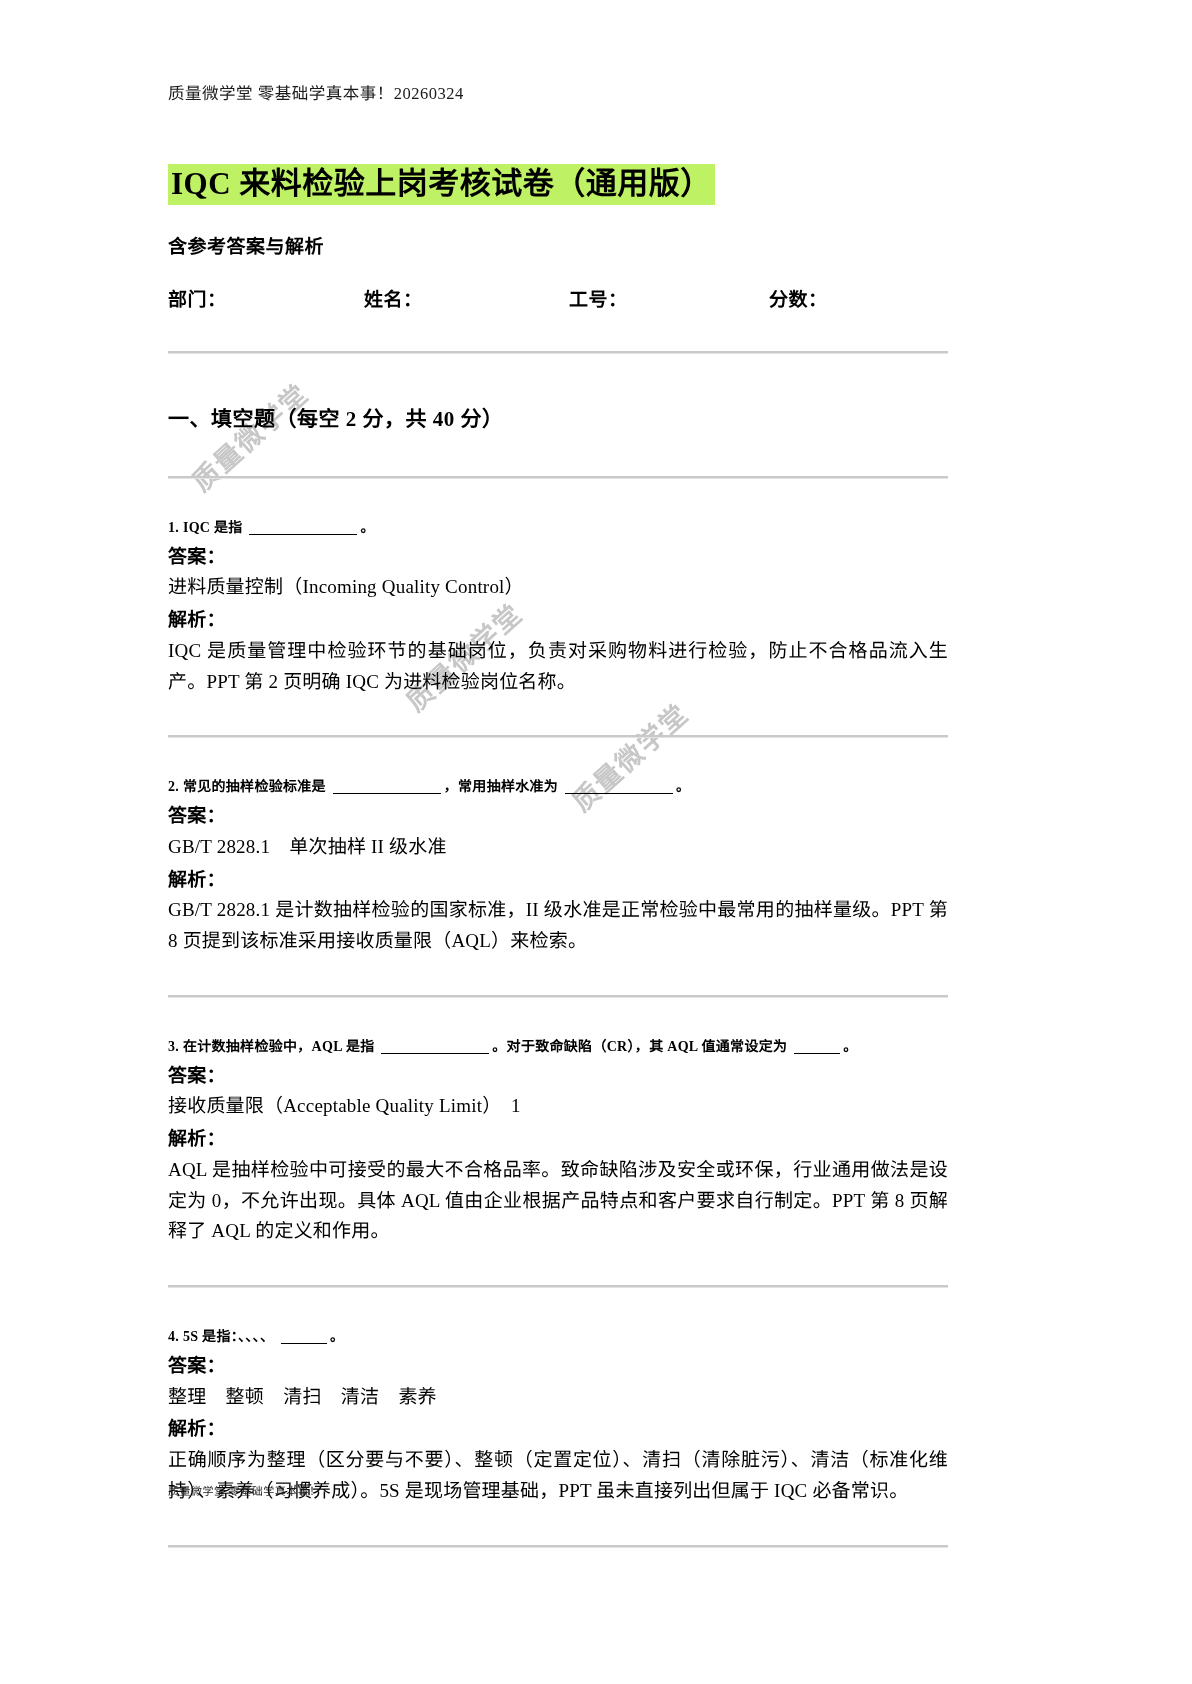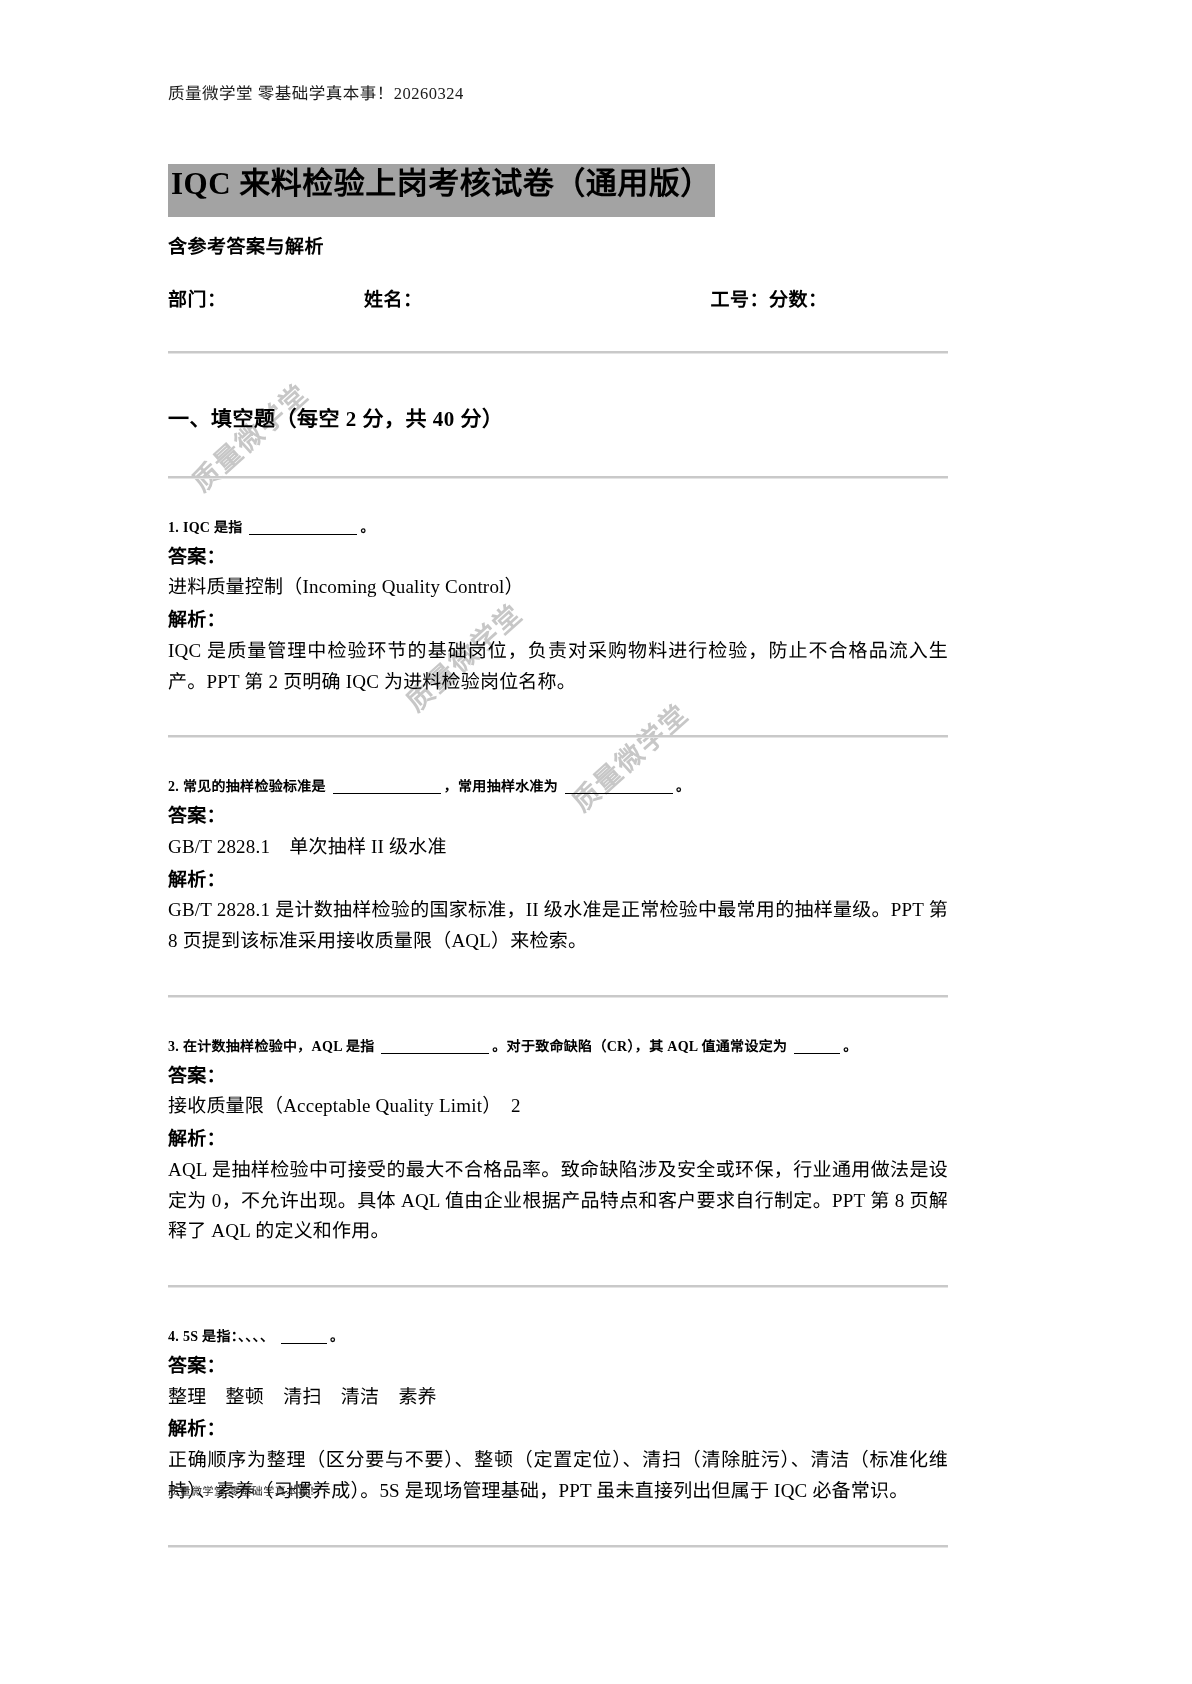--- a/index.html
+++ b/index.html
@@ -62,39 +62,39 @@
     width: 780px;
   }
   .doc-title {
     font-size: 31px;
     font-weight: 700;
     line-height: 1.45;
     letter-spacing: .5px;
     margin: 12px 0 0 0;
   }
   .doc-title .hl {
-    background: #a3a3a3;
-    padding: 2px 3px 16px 3px;
+    background: #bef264;
+    padding: 2px 3px 4px 3px;
   }
   .subtitle {
     font-size: 19px;
     font-weight: 700;
     margin-top: 24px;
     letter-spacing: .5px;
   }
   .fields {
     margin-top: 26px;
     font-size: 19px;
     font-weight: 700;
     letter-spacing: .5px;
     display: flex;
   }
   .fields .f1 { width: 196px; }
   .fields .f2 { width: 205px; }
-  .fields .f3 { width: 200px; text-align: right; }
+  .fields .f3 { width: 200px; }
   .fields .f4 { width: 150px; }
 
   .rule {
     height: 0;
     border-top: 2px solid #c9c9c9;
     border-bottom: 1px solid #e4e4e4;
     margin: 0;
   }
   .rule-top   { margin-top: 40px; }
 
@@ -206,21 +206,21 @@
 
     <div class="qblock gap-sep">
       <div class="q-stem">
         <span>3.</span>
         <span>在计数抽样检验中，AQL 是指</span>
         <span class="blank-lg"></span><span>。对于致命缺陷（CR），其 AQL 值通常设定为</span>
         <span class="blank-sm"></span><span>。</span>
       </div>
       <div class="row">
         <span class="lab">答案：</span>
-        <span class="val">接收质量限（Acceptable Quality Limit）　2</span>
+        <span class="val">接收质量限（Acceptable Quality Limit）　1</span>
       </div>
       <div class="row">
         <span class="lab">解析：</span>
         <span class="val">AQL 是抽样检验中可接受的最大不合格品率。致命缺陷涉及安全或环保，行业通用做法是设定为 0，不允许出现。具体 AQL 值由企业根据产品特点和客户要求自行制定。PPT 第 8 页解释了 AQL 的定义和作用。</span>
       </div>
     </div>
 
     <div class="rule gap-sep"></div>
 
     <div class="qblock gap-sep gap-after">

